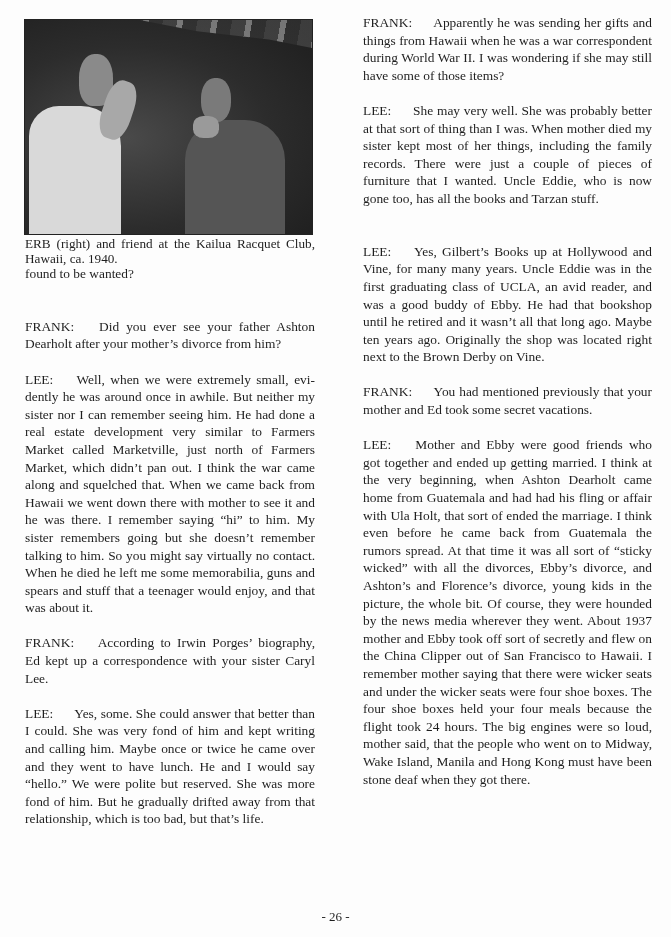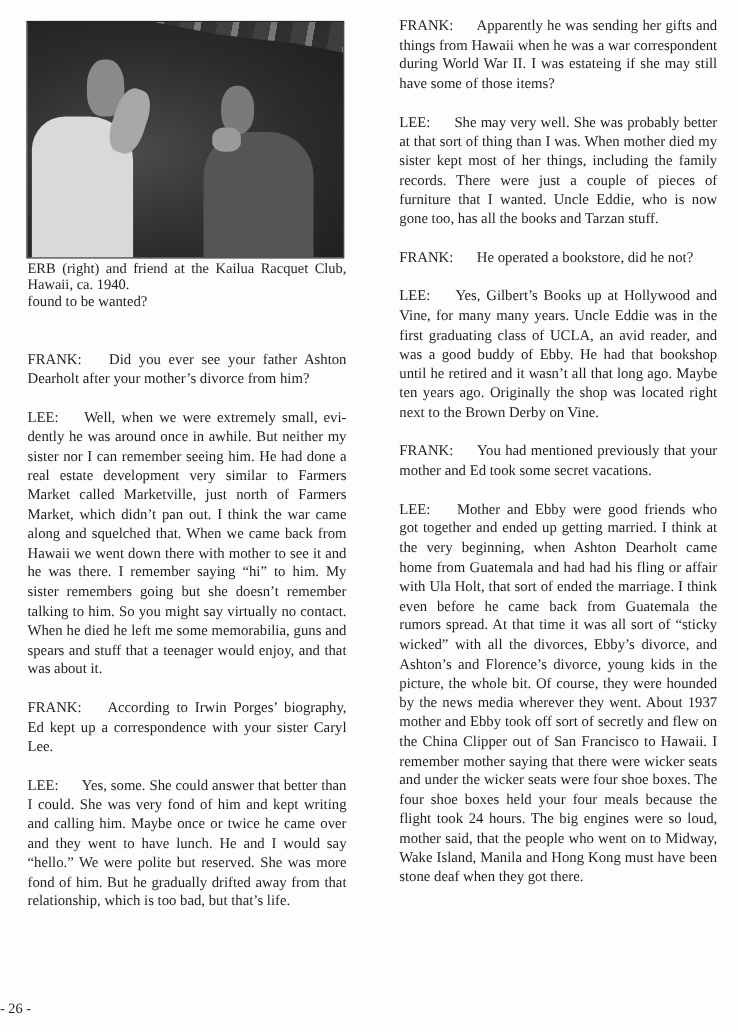--- a/index.html
+++ b/index.html
@@ -25,21 +25,21 @@
   .fig-right-body { position: absolute; left: 160px; top: 100px; width: 100px; height: 114px; background: #555; border-radius: 40px 40px 0 0; }
   .fig-right-head { position: absolute; left: 176px; top: 58px; width: 30px; height: 44px; background: #7a7a7a; border-radius: 45%; }
   .fig-right-hand { position: absolute; left: 168px; top: 96px; width: 26px; height: 22px; background: #9a9a9a; border-radius: 40%; }
   .caption { position: absolute; left: 25px; top: 236px; width: 290px; font-size: 13.2px; line-height: 15px; text-align: justify; }
   .caption p { margin: 0; }
   .para { margin: 0; font-size: 13.4px; line-height: 17.6px; text-align: justify; hyphens: manual; }
   .speaker { margin-right: 18px; }
   .gap { height: 17.6px; }
   .left-text { position: absolute; left: 25px; top: 265px; width: 290px; }
   .right-text { position: absolute; left: 363px; top: 14px; width: 289px; }
-  .page-number { position: absolute; left: 0; width: 671px; top: 909px; font-size: 13px; }
+  .page-number { position: absolute; left: 0; width: 671px; top: 909px; text-align: center; font-size: 13px; }
 </style>
 </head>
 <body>
 
 <div class="page">
 
   <div class="photo">
     <div class="awning"></div>
     <div class="fig-left-body"></div>
     <div class="fig-left-head"></div>
@@ -61,25 +61,24 @@
     <p class="para"><span class="speaker">FRANK:</span> <span>Did you ever see your father Ashton Dearholt after your mother’s divorce from him?</span></p>
     <div class="gap"></div>
     <p class="para"><span class="speaker">LEE:</span> <span>Well, when we were extremely small, evi­dently he was around once in awhile. But neither my sister nor I can remember seeing him. He had done a real estate development very similar to Farmers Market called Marketville, just north of Farmers Market, which didn’t pan out. I think the war came along and squelched that. When we came back from Hawaii we went down there with mother to see it and he was there. I remem­ber saying “hi” to him. My sister remembers go­ing but she doesn’t remember talking to him. So you might say virtually no contact. When he died he left me some memorabilia, guns and spears and stuff that a teenager would enjoy, and that was about it.</span></p>
     <div class="gap"></div>
     <p class="para"><span class="speaker">FRANK:</span> <span>According to Irwin Porges’ biography, Ed kept up a correspondence with your sister Caryl Lee.</span></p>
     <div class="gap"></div>
     <p class="para"><span class="speaker">LEE:</span> <span>Yes, some. She could answer that better than I could. She was very fond of him and kept writing and calling him. Maybe once or twice he came over and they went to have lunch. He and I would say “hello.” We were polite but reserved. She was more fond of him. But he gradually drifted away from that relationship, which is too bad, but that’s life.</span></p>
   </div>
 
   <div class="right-text">
-    <p class="para"><span class="speaker">FRANK:</span> <span>Apparently he was sending her gifts and things from Hawaii when he was a war cor­respondent during World War II. I was estate­ing if she may still have some of those items?</span></p>
+    <p class="para"><span class="speaker">FRANK:</span> <span>Apparently he was sending her gifts and things from Hawaii when he was a war cor­respondent during World War II. I was wonder­ing if she may still have some of those items?</span></p>
     <div class="gap"></div>
     <p class="para"><span class="speaker">LEE:</span> <span>She may very well. She was probably bet­ter at that sort of thing than I was. When mother died my sister kept most of her things, including the family records. There were just a couple of pieces of furniture that I wanted. Uncle Eddie, who is now gone too, has all the books and Tarzan stuff.</span></p>
     <div class="gap"></div>
-    <p class="para"><span class="speaker">FRANK:</span> <span>He operated a bookstore, did he not?</span></p>
     <div class="gap"></div>
     <p class="para"><span class="speaker">LEE:</span> <span>Yes, Gilbert’s Books up at Hollywood and Vine, for many many years. Uncle Eddie was in the first graduating class of UCLA, an avid reader, and was a good buddy of Ebby. He had that bookshop until he retired and it wasn’t all that long ago. Maybe ten years ago. Originally the shop was located right next to the Brown Derby on Vine.</span></p>
     <div class="gap"></div>
     <p class="para"><span class="speaker">FRANK:</span> <span>You had mentioned previously that your mother and Ed took some secret vacations.</span></p>
     <div class="gap"></div>
     <p class="para"><span class="speaker">LEE:</span> <span>Mother and Ebby were good friends who got together and ended up getting married. I think at the very beginning, when Ashton Dearholt came home from Guatemala and had had his fling or affair with Ula Holt, that sort of ended the marriage. I think even before he came back from Guatemala the rumors spread. At that time it was all sort of “sticky wicked” with all the divorces, Ebby’s divorce, and Ashton’s and Florence’s di­vorce, young kids in the picture, the whole bit. Of course, they were hounded by the news me­dia wherever they went. About 1937 mother and Ebby took off sort of secretly and flew on the China Clipper out of San Francisco to Hawaii. I remember mother saying that there were wicker seats and under the wicker seats were four shoe boxes. The four shoe boxes held your four meals because the flight took 24 hours. The big engines were so loud, mother said, that the people who went on to Midway, Wake Island, Manila and Hong Kong must have been stone deaf when they got there.</span></p>
   </div>
 
   <div class="page-number">- 26 -</div>
 </div>

